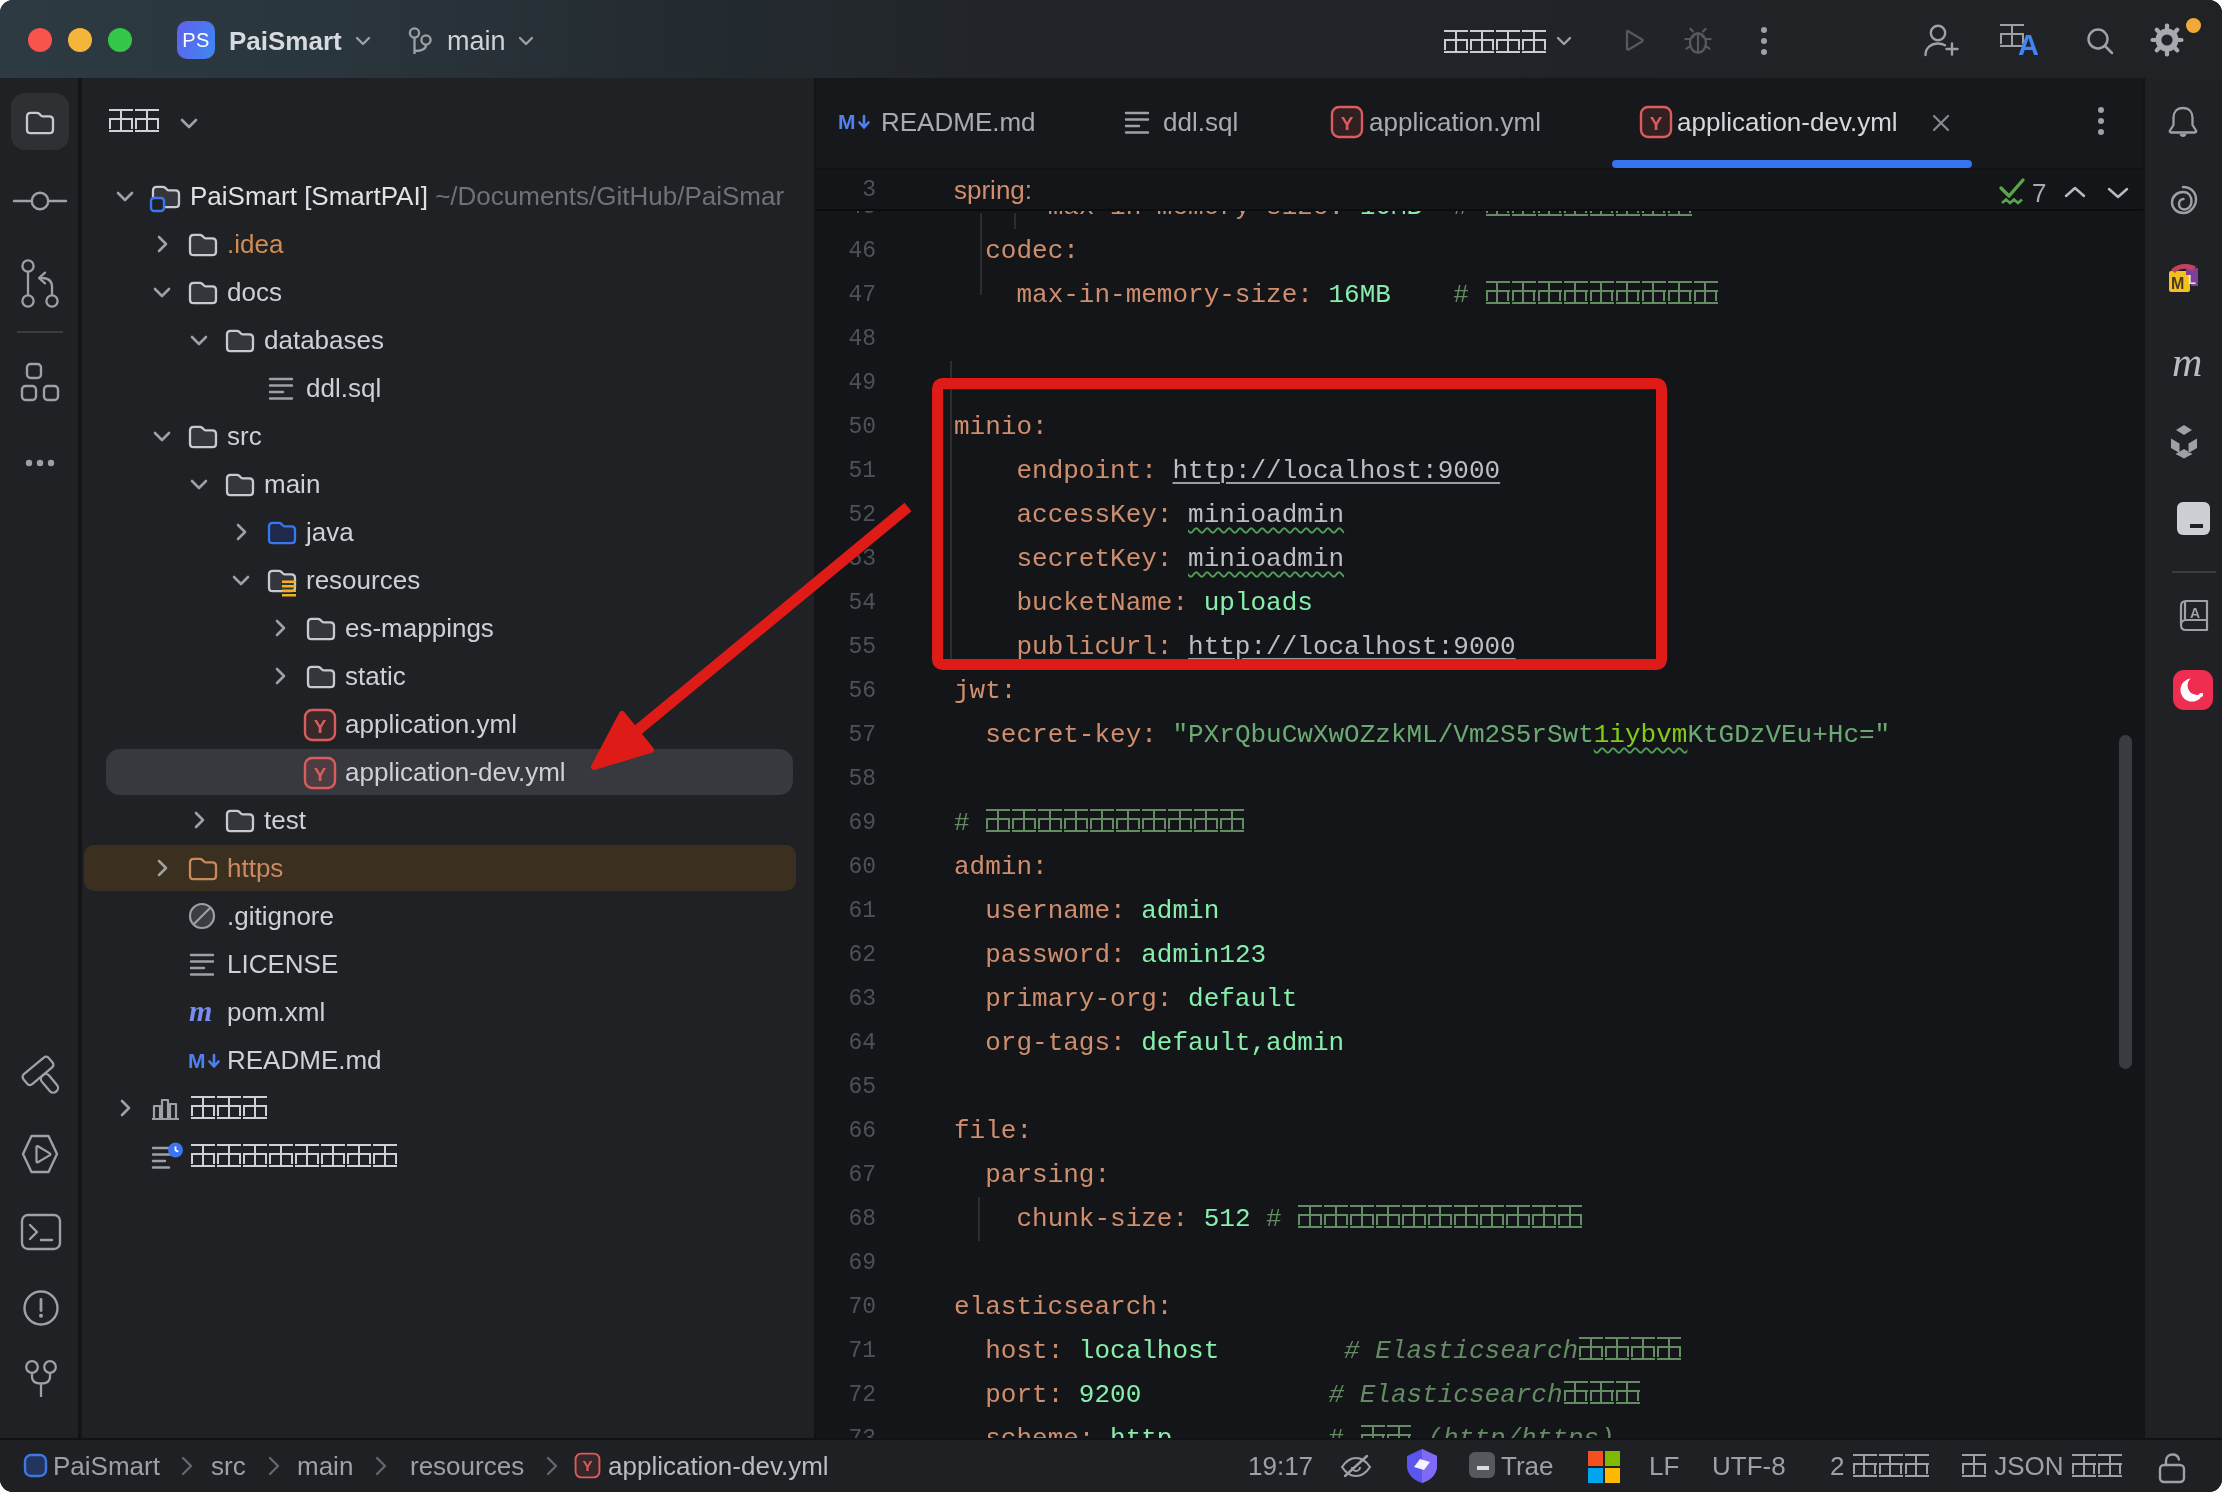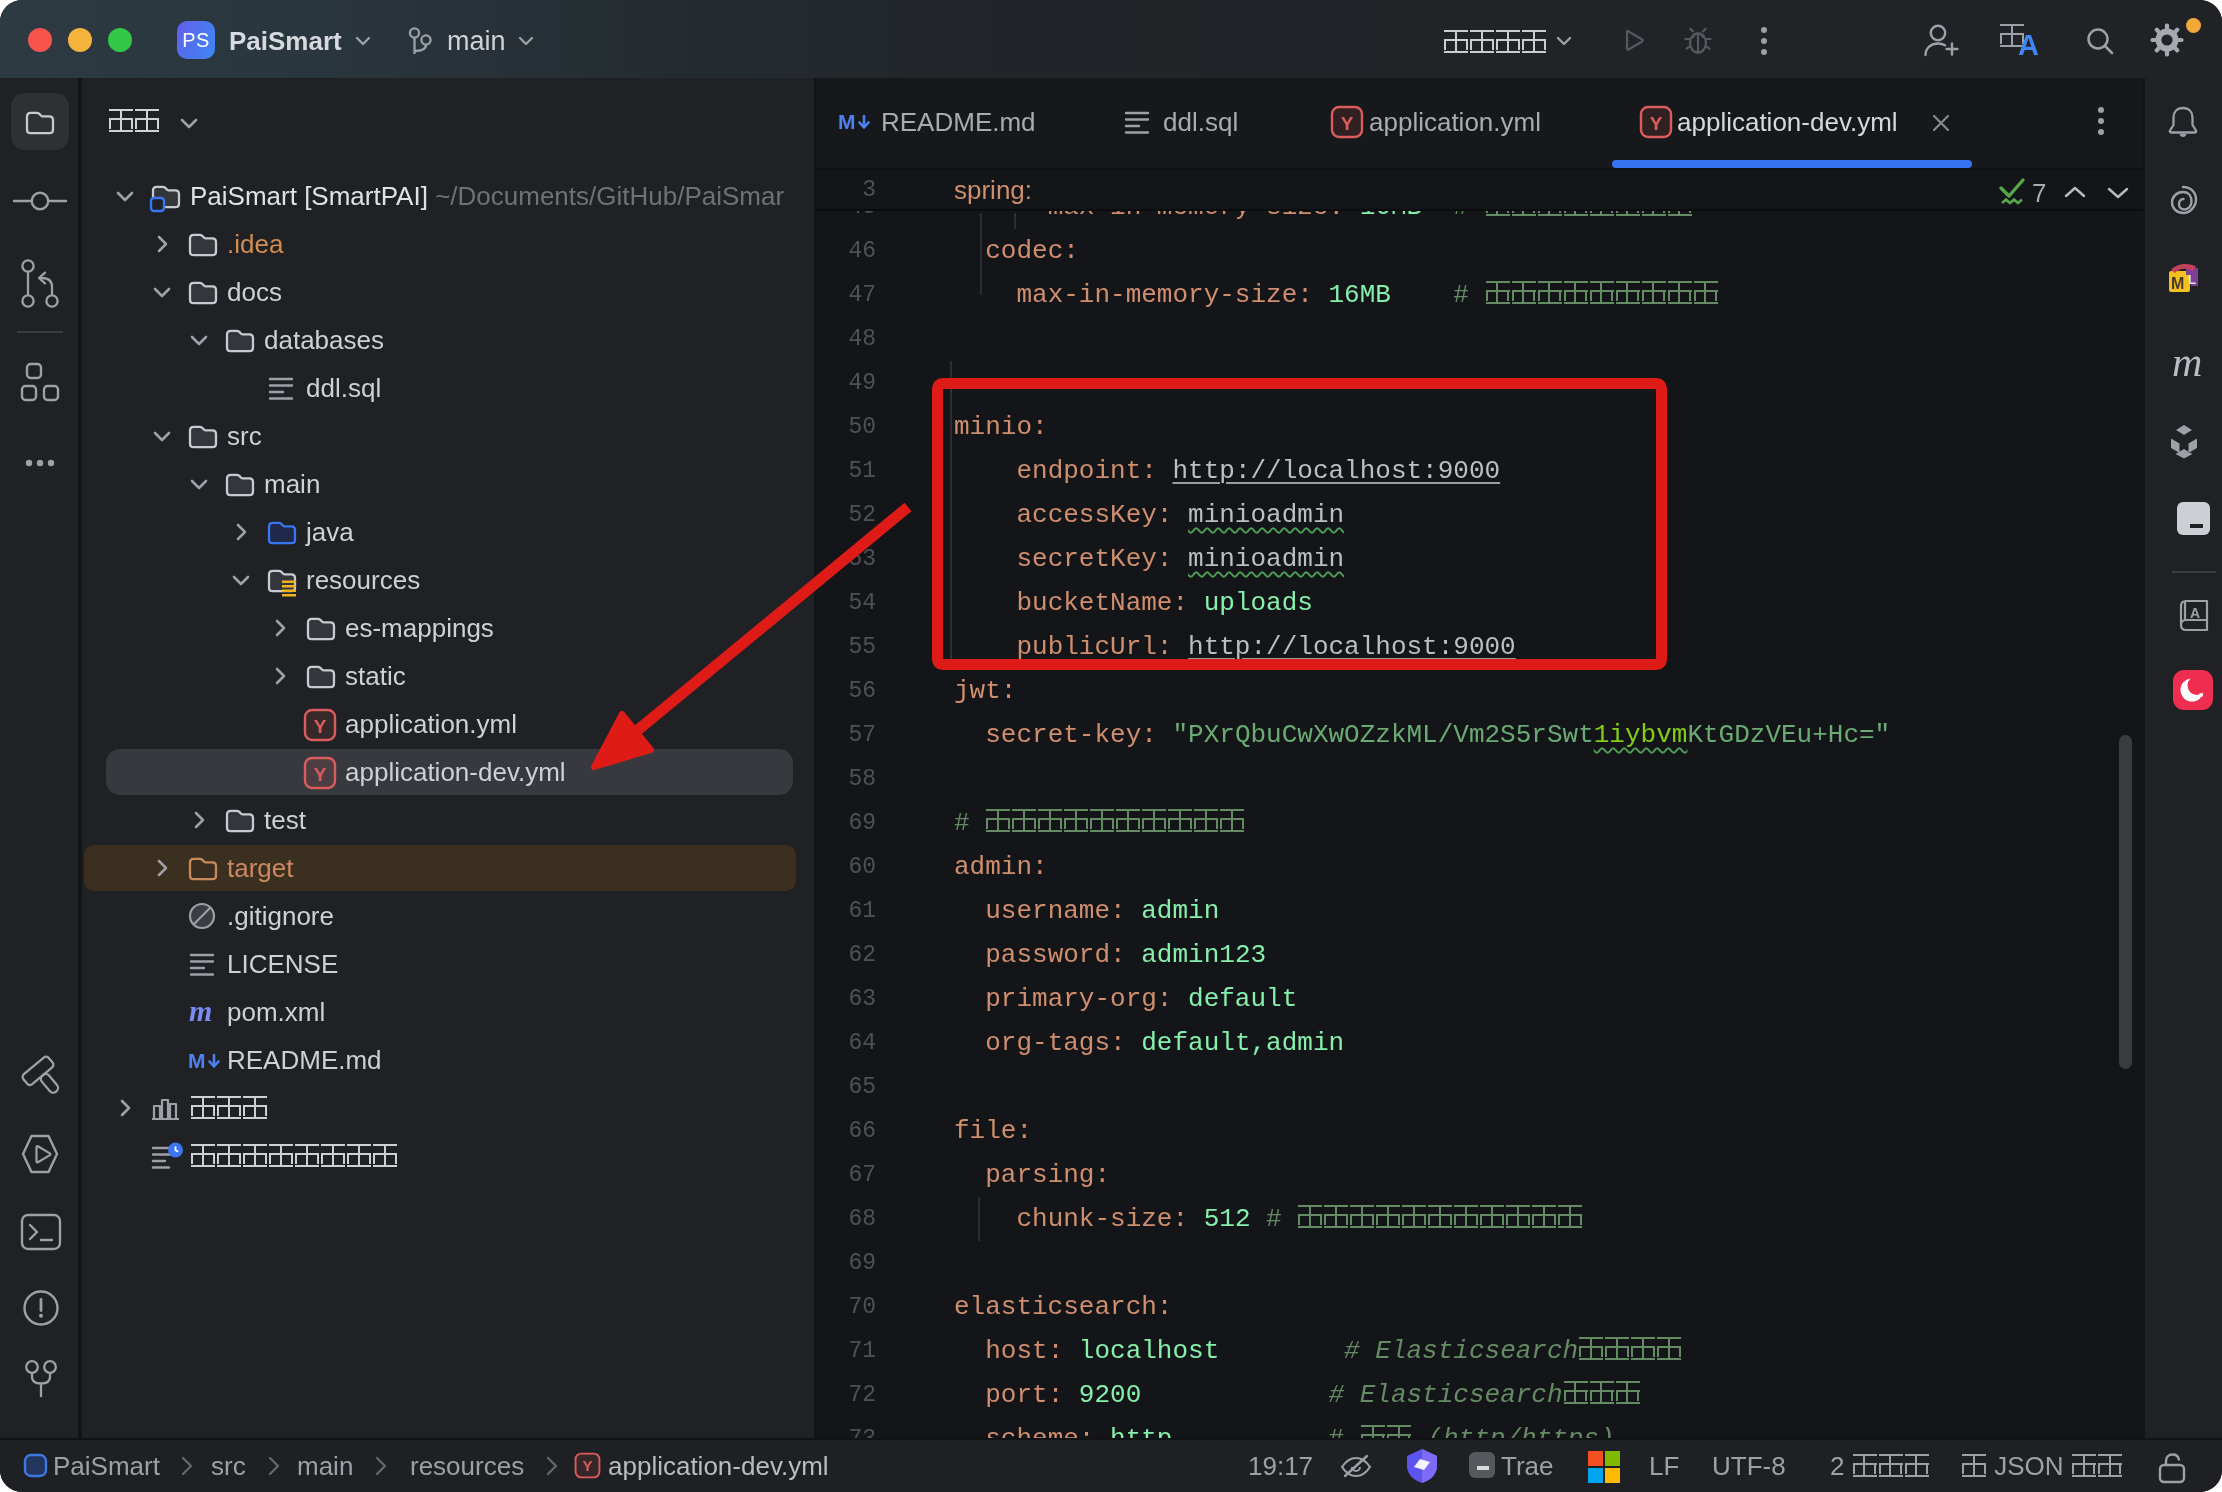--- a/index.html
+++ b/index.html
@@ -1,15 +1,15 @@
 <!DOCTYPE html>
 <html><head><meta charset="utf-8"><style>
 *{margin:0;padding:0;box-sizing:border-box}
 html,body{background:#fff;width:2222px;height:1492px}
-#win{position:relative;width:2222px;height:1492px;border-radius:22px;overflow:hidden;
+#win{position:relative;width:2222px;height:1492px;border-radius:13px;overflow:hidden;
  background:#141518;font-family:"Liberation Sans",sans-serif;-webkit-font-smoothing:antialiased}
 #titlebar{position:absolute;left:0;top:0;width:2222px;height:78px;
  background:linear-gradient(90deg,#2D3A41 0%,#2A363D 14%,#242C31 30%,#212428 46%,#202226 100%)}
 .tlight{position:absolute;top:28px;width:24px;height:24px;border-radius:50%}
 #lstrip{position:absolute;left:0;top:78px;width:80px;height:1360px;background:#1F2124;border-right:2px solid #131418}
 #tree{position:absolute;left:82px;top:78px;width:732px;height:1360px;background:#1F2124;overflow:hidden}
 #treesep{position:absolute;left:814px;top:78px;width:2px;height:1360px;background:#131418}
 #editor{position:absolute;left:816px;top:78px;width:1327px;height:1360px;background:#141518;overflow:hidden}
 #rstrip{position:absolute;left:2143px;top:78px;width:79px;height:1360px;background:#1F2124;border-left:2px solid #131418}
 #tabbar{position:absolute;left:816px;top:78px;width:1327px;height:92px;background:#17181B;border-bottom:2px solid #101114}
@@ -291,21 +291,21 @@
 <div class="tl" style="left:264px;top:796px">test</div>
 <div style="position:absolute;left:84px;top:845px;width:712px;height:46px;background:#3B2F1F;border-radius:10px"></div>
 <svg style="position:absolute;left:149px;top:855px" width="26" height="26" viewBox="0 0 26 26" fill="none">
       <path d="M10 6 l7 7 -7 7" stroke="#9DA0A6" stroke-width="2.6" stroke-linecap="round" stroke-linejoin="round"></path>
     </svg>
 <svg style="position:absolute;left:187px;top:853px" width="32" height="30" viewBox="0 0 32 30" fill="none">
       <g transform="scale(1.0)">
         <path d="M3 9.5 C3 7.2 4.4 5.8 6.7 5.8 h6 c1 0 1.9.36 2.6 1.05 l1.9 1.9 c.45.44 1 .65 1.6.65 h6.5 C27.6 9.4 29 10.8 29 13.1 v9.4 c0 2.3-1.4 3.7-3.7 3.7 H6.7 C4.4 26.2 3 24.8 3 22.5 Z" fill="#3A2E20" stroke="#C98A5B" stroke-width="2.3"></path>
       </g>
     </svg>
-<div class="tl" style="left:227px;top:844px"><span class="torange2">target</span></div>
+<div class="tl" style="left:227px;top:844px"><span class="torange2">https</span></div>
 <svg style="position:absolute;left:187px;top:901px" width="30" height="30" viewBox="0 0 30 30" fill="none">
       <circle cx="15" cy="15" r="12" fill="#3A3D42" stroke="#9DA0A6" stroke-width="2.2"></circle>
       <path d="M7 23 L23 7" stroke="#9DA0A6" stroke-width="2.2"></path>
     </svg>
 <div class="tl" style="left:227px;top:892px">.gitignore</div>
 <svg style="position:absolute;left:187px;top:949px" width="30" height="30" viewBox="0 0 30 30" fill="none">
       <path d="M4 6 h22 M4 12.5 h22 M4 19 h13 M4 25.5 h22" stroke="#9DA0A6" stroke-width="2.4" stroke-linecap="round"></path>
     </svg>
 <div class="tl" style="left:227px;top:940px">LICENSE</div>
 <svg style="position:absolute;left:187px;top:997px" width="34" height="30" viewBox="0 0 34 30" fill="none">

